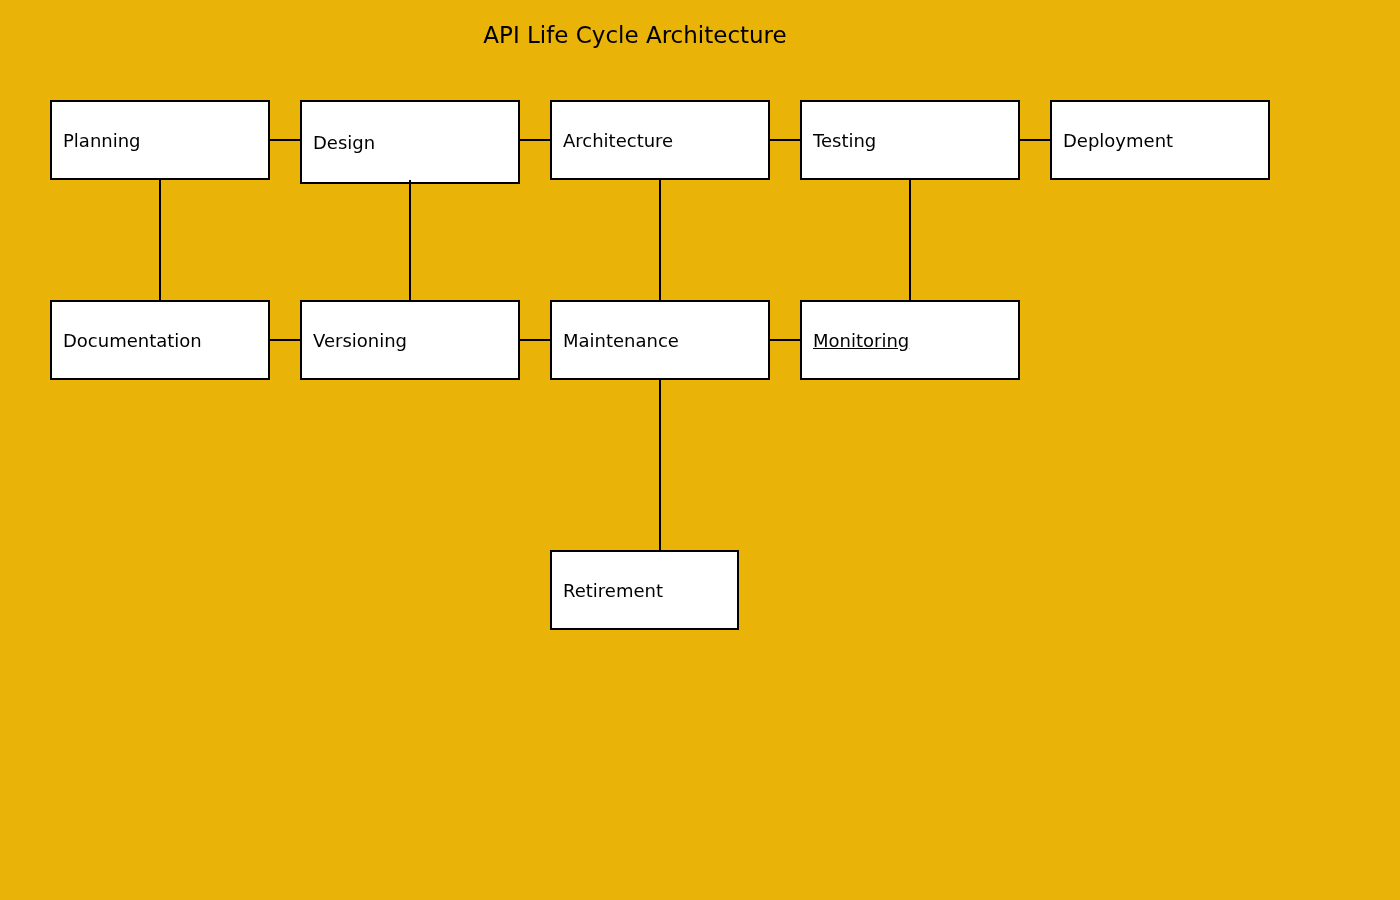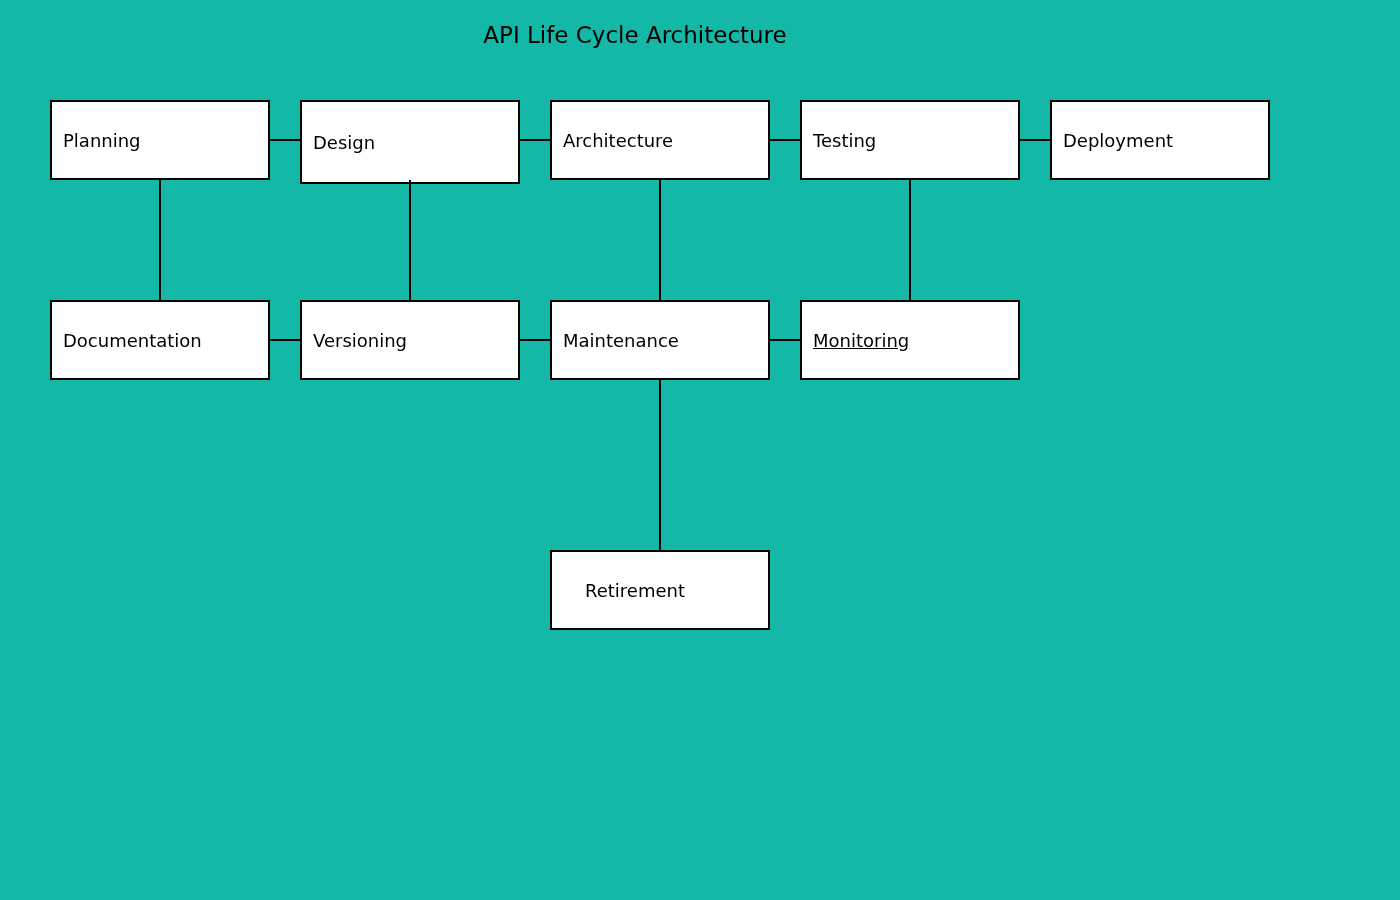--- a/index.html
+++ b/index.html
@@ -4,21 +4,21 @@
 <style>
   html, body {
     margin: 0;
     padding: 0;
     background: #ffffff;
   }
   #page {
     position: relative;
     width: 1400px;
     height: 900px;
-    background: #14b8a6;
+    background: #eab308;
     font-family: "DejaVu Sans", "Liberation Sans", sans-serif;
     overflow: hidden;
   }
   #diagram-title {
     position: absolute;
     top: 22px;
     left: 0;
     width: 1270px;
     text-align: center;
     font-size: 23px;
@@ -70,21 +70,21 @@
       </div>
       <div class="diagram-node" style="left: 300px; top: 300px; width: 220px; height: 80px; border-color: rgb(0, 0, 0); background: rgb(255, 255, 255);">
         <span class="node-label" style="color: rgb(0, 0, 0);">Versioning</span>
       </div>
       <div class="diagram-node" style="left: 550px; top: 300px; width: 220px; height: 80px; border-color: rgb(0, 0, 0); background: rgb(255, 255, 255);">
         <span class="node-label" style="color: rgb(0, 0, 0);">Maintenance</span>
       </div>
       <div class="diagram-node" style="left: 800px; top: 300px; width: 220px; height: 80px; border-color: rgb(0, 0, 0); background: rgb(255, 255, 255);">
         <span class="node-label" style="color: rgb(0, 0, 0); text-decoration: underline;">Monitoring</span>
       </div>
-      <div class="diagram-node" style="left: 550px; top: 550px; width: 220px; height: 80px; border-color: rgb(0, 0, 0); background: rgb(255, 255, 255); padding-left: 22px;">
+      <div class="diagram-node" style="left: 550px; top: 550px; width: 189px; height: 80px; border-color: rgb(0, 0, 0); background: rgb(255, 255, 255);">
         <span class="node-label" style="color: rgb(0, 0, 0);">Retirement</span>
       </div>
       <div class="connector" style="background: rgb(0, 0, 0); left: 270px; top: 139px; width: 30px; height: 2px;"></div>
       <div class="connector" style="background: rgb(0, 0, 0); left: 520px; top: 139px; width: 30px; height: 2px;"></div>
       <div class="connector" style="background: rgb(0, 0, 0); left: 770px; top: 139px; width: 30px; height: 2px;"></div>
       <div class="connector" style="background: rgb(0, 0, 0); left: 1020px; top: 139px; width: 30px; height: 2px;"></div>
       <div class="connector" style="background: rgb(0, 0, 0); left: 159px; top: 180px; width: 2px; height: 120px;"></div>
       <div class="connector" style="background: rgb(0, 0, 0); left: 409px; top: 180px; width: 2px; height: 120px;"></div>
       <div class="connector" style="background: rgb(0, 0, 0); left: 659px; top: 180px; width: 2px; height: 120px;"></div>
       <div class="connector" style="background: rgb(0, 0, 0); left: 909px; top: 180px; width: 2px; height: 120px;"></div>

